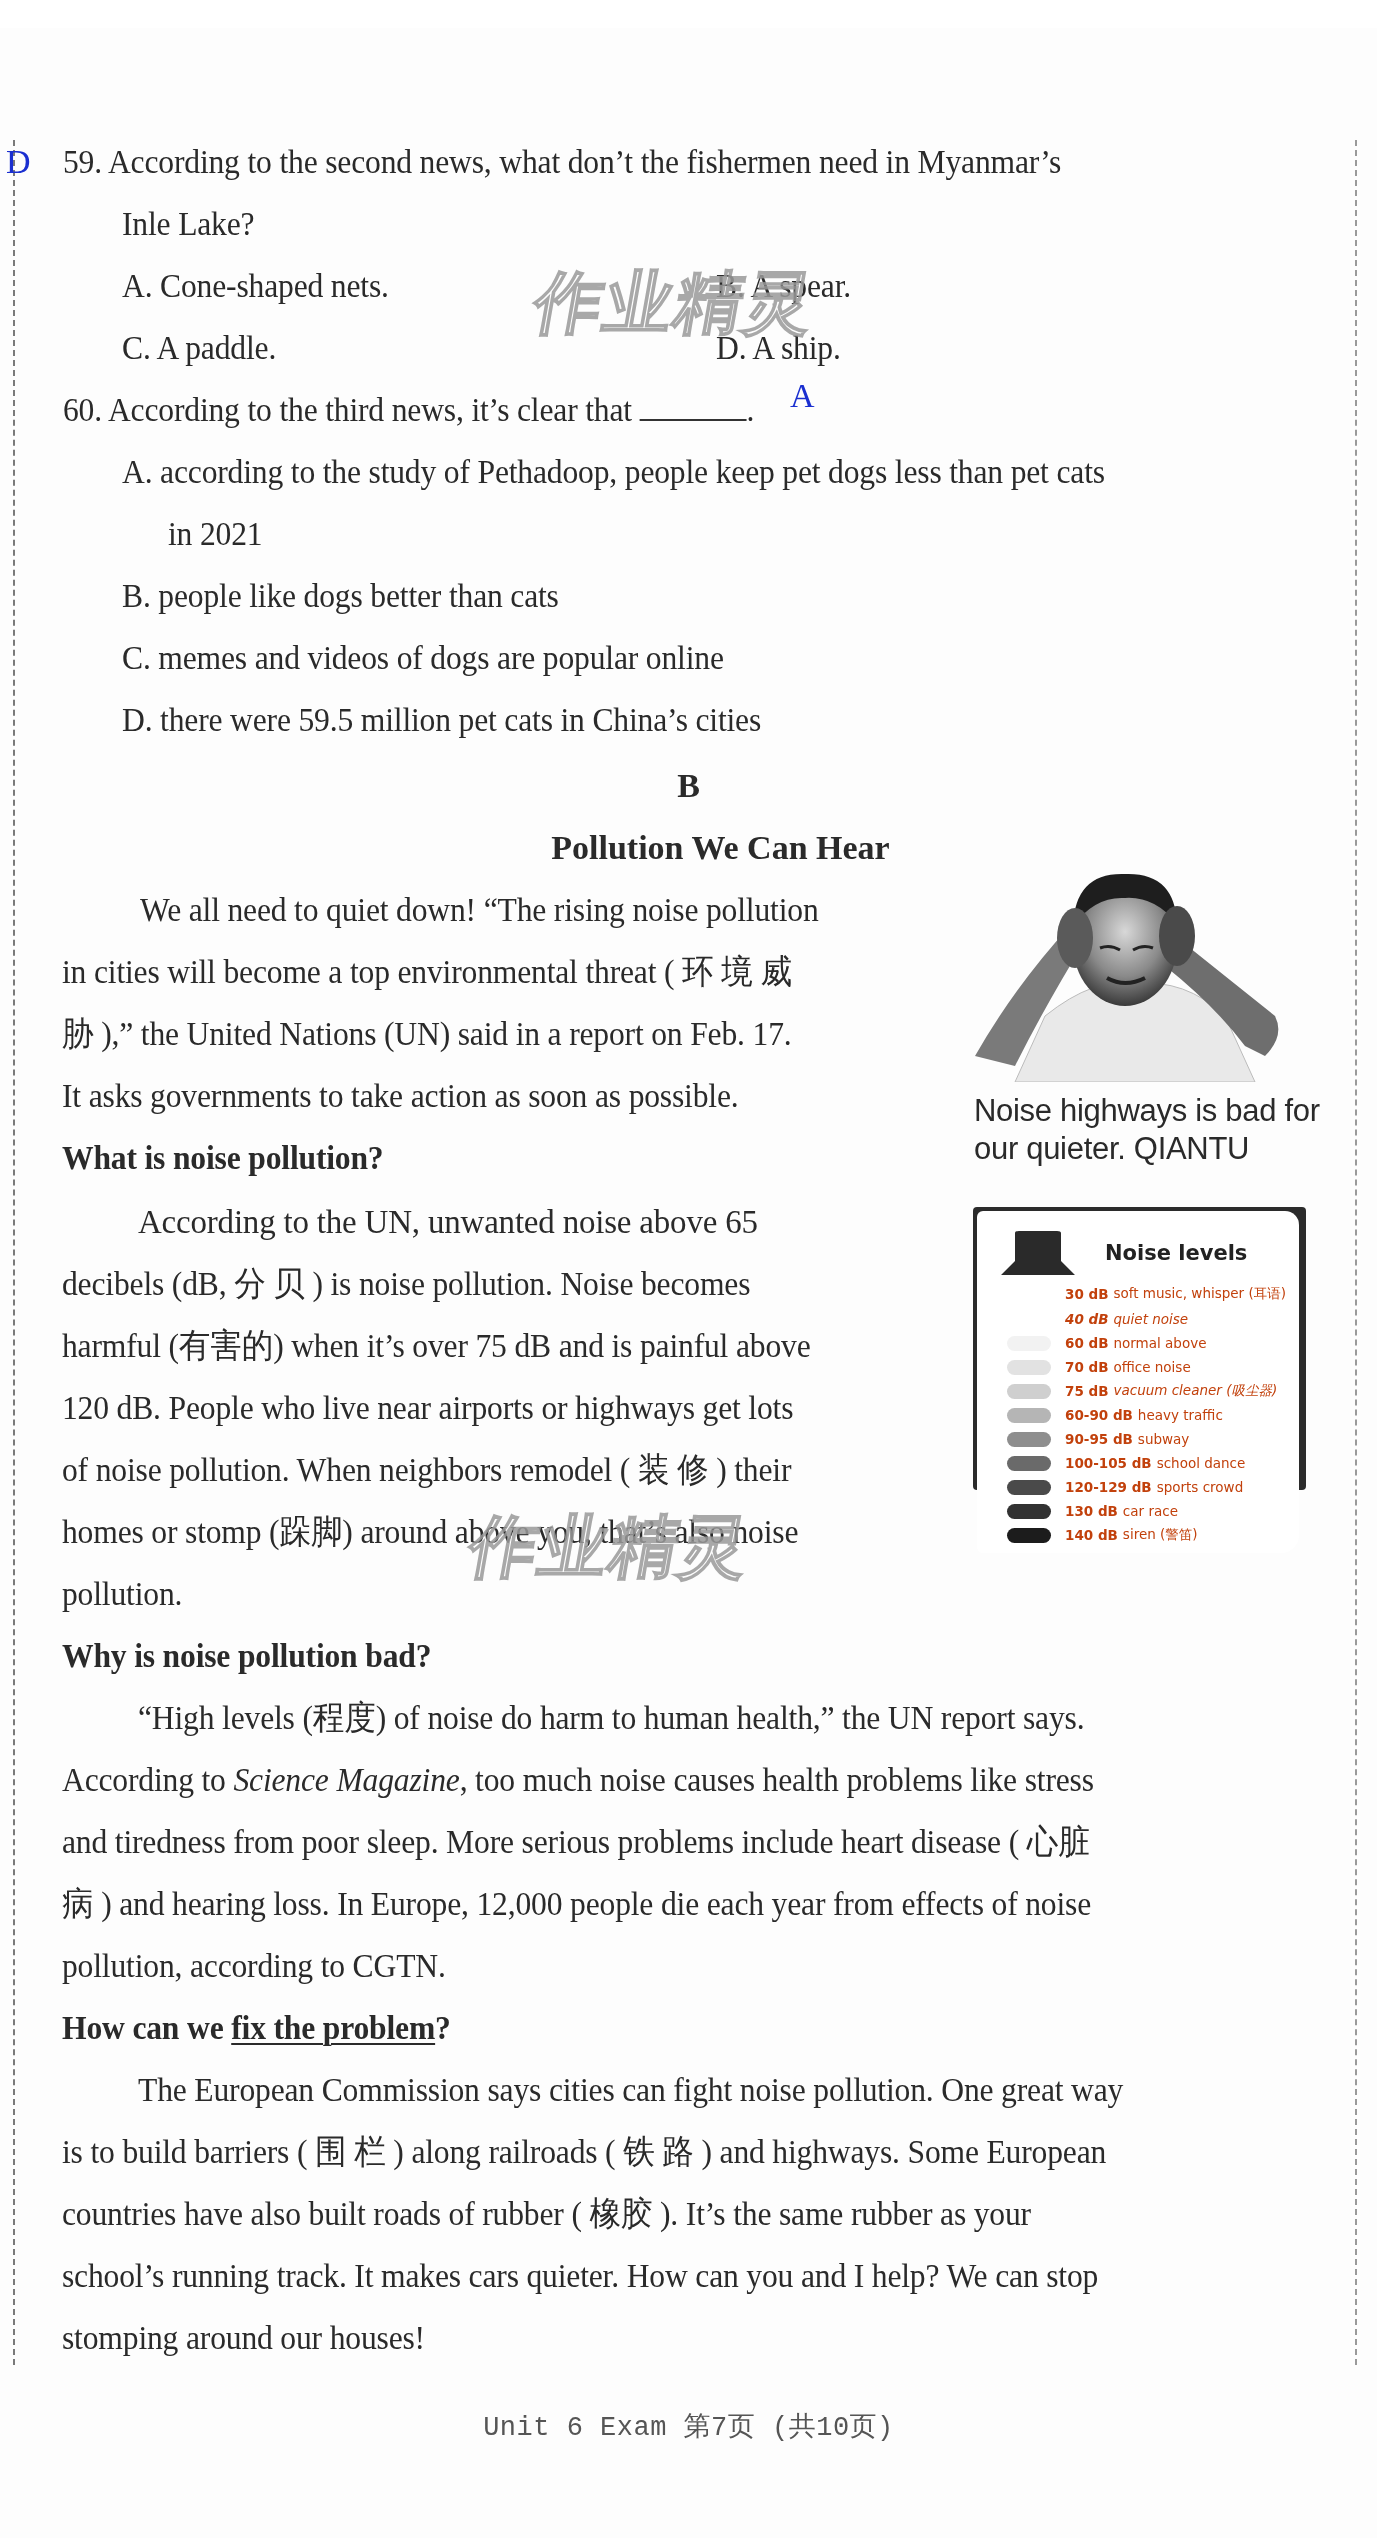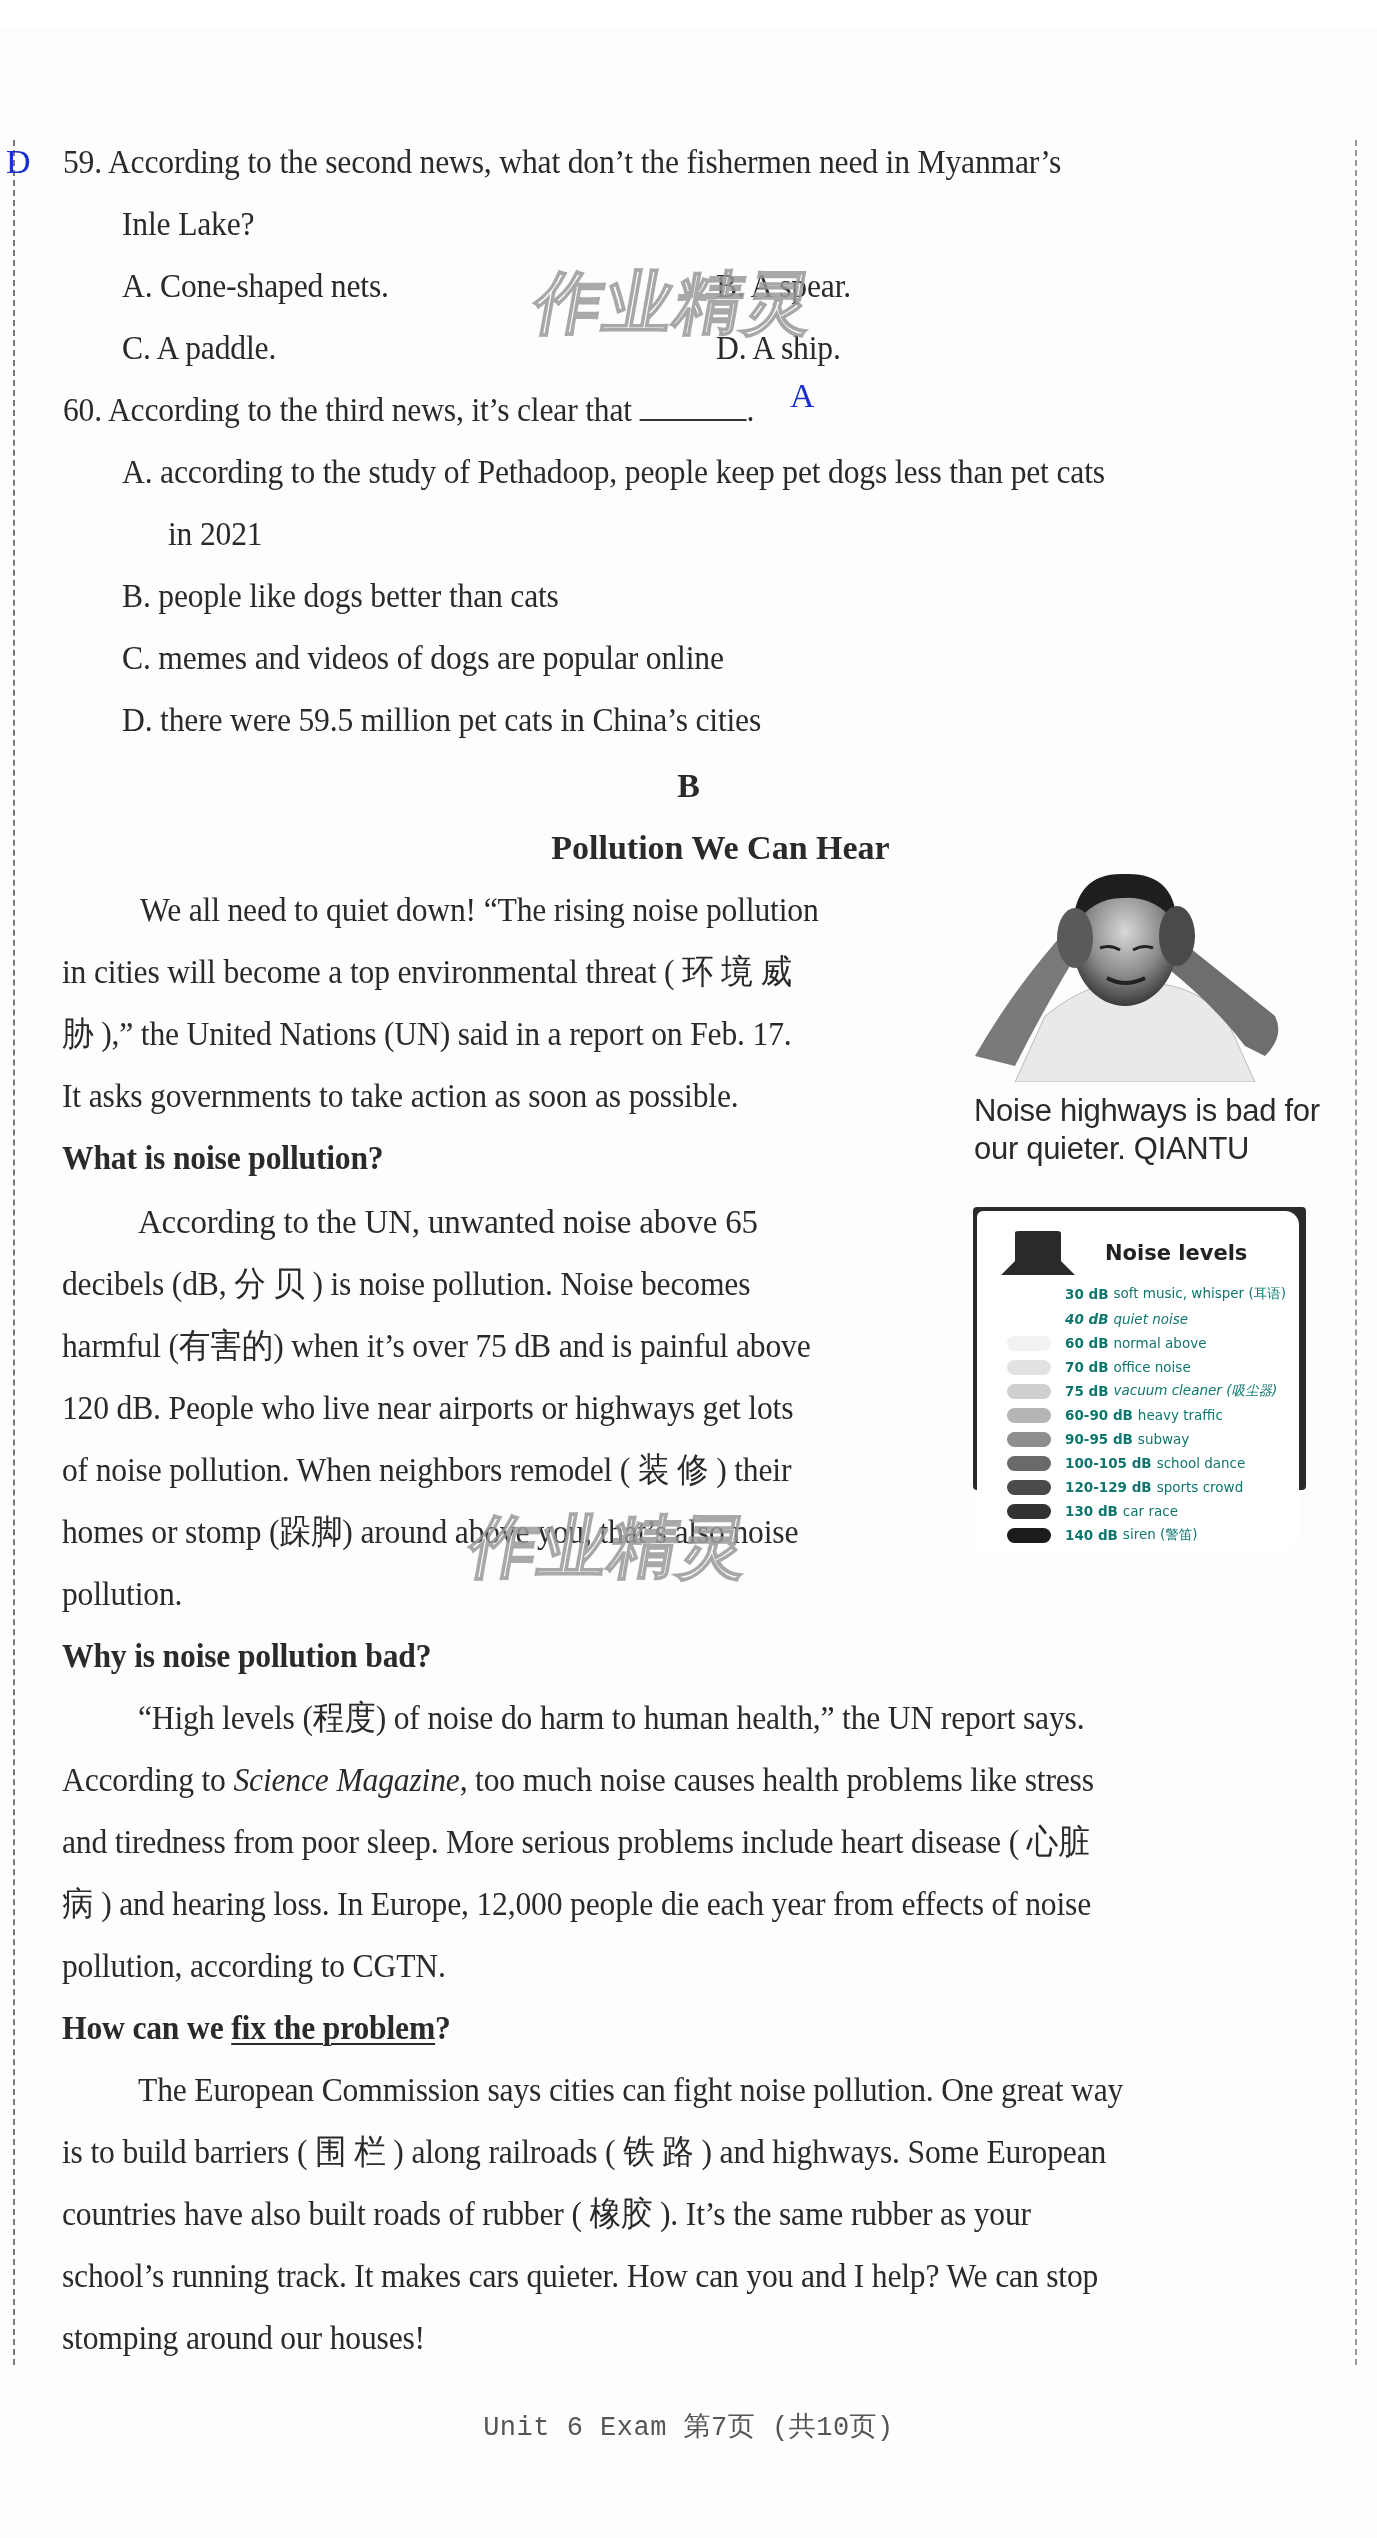--- a/index.html
+++ b/index.html
@@ -35,21 +35,21 @@
   .chart {
     position:absolute; left:973px; top:1207px; width:333px; height:283px;
     background:#2b2b2b; border-radius:4px;
   }
   .chart-inner {
     position:absolute; left:4px; top:4px; width:322px; height:342px; background:#fff;
     border-radius:6px 14px 18px 6px;
   }
   .chart-title { position:absolute; left:128px; top:30px; font-family:"DejaVu Sans", sans-serif; font-weight:bold; font-size:21px; color:#222; }
   .chart-icon { position:absolute; left:22px; top:20px; }
-  .chart-row { position:absolute; left:30px; height:22px; display:flex; align-items:center; font-family:"DejaVu Sans", sans-serif; font-size:13.5px; color:#0f766e; white-space:nowrap; }
+  .chart-row { position:absolute; left:30px; height:22px; display:flex; align-items:center; font-family:"DejaVu Sans", sans-serif; font-size:13.5px; color:#c2410c; white-space:nowrap; }
   .chart-swatch { width:44px; height:15px; border-radius:8px; margin-right:14px; flex:none; }
   .chart-db { font-weight:bold; margin-right:5px; }
   .footer { position:absolute; top:2408px; left:0; width:1377px; text-align:center; font-family:"Liberation Mono", "DejaVu Sans Mono", monospace; font-size:27px; color:#555; letter-spacing:0.5px; }
 </style>
 </head>
 <body>
 
 <div class="topband"></div>
 <div class="dash-left"></div>
 <div class="dash-right"></div>

